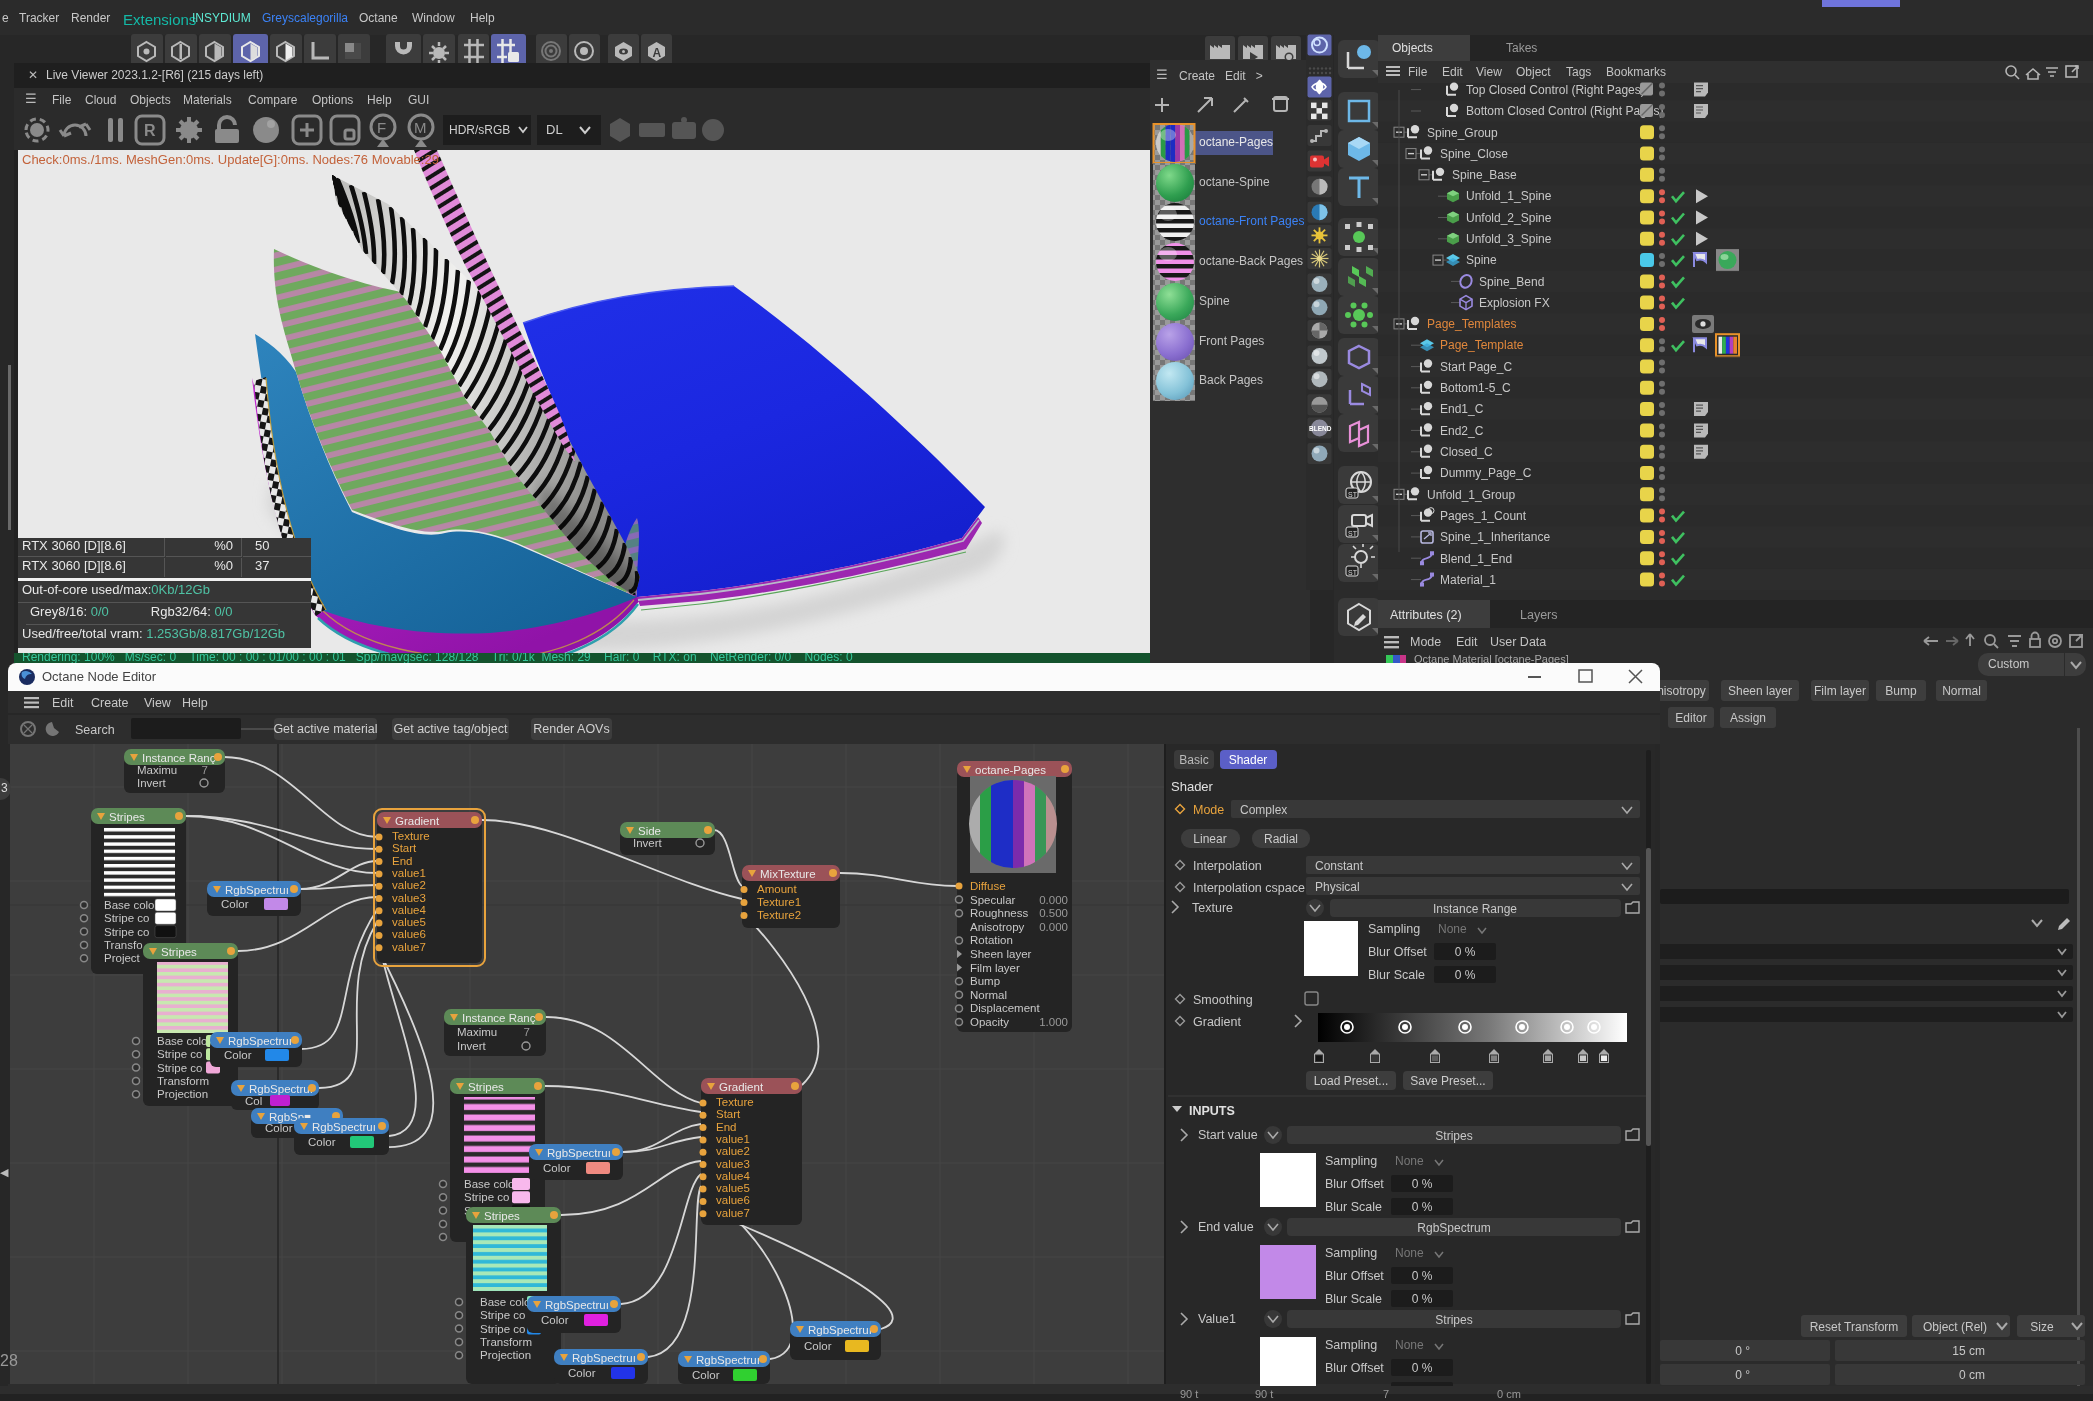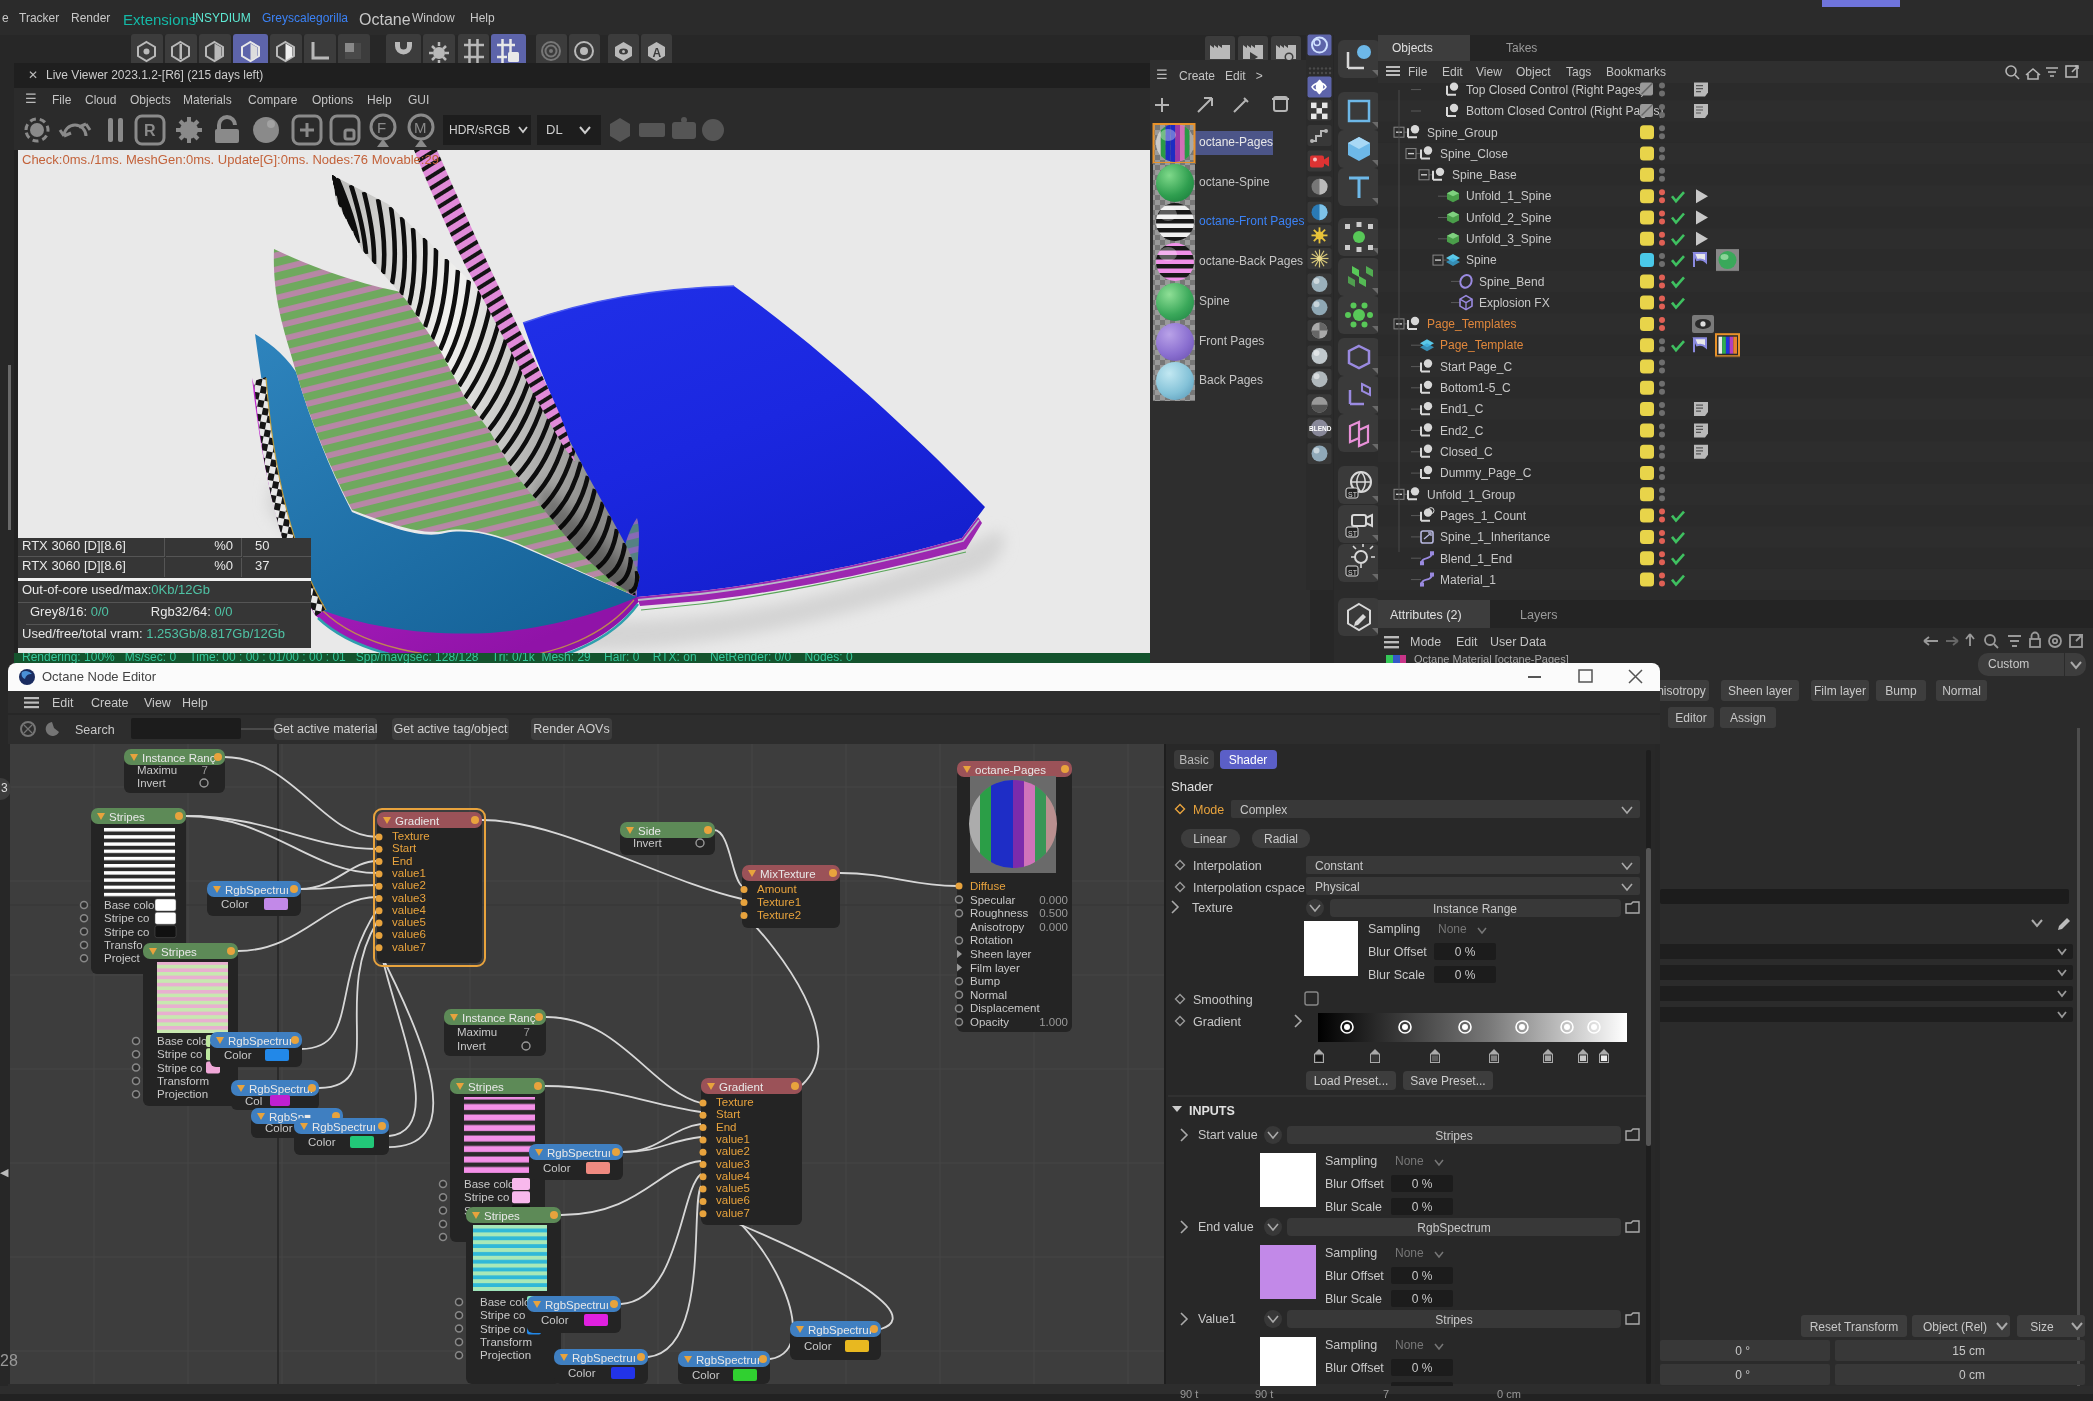--- a/index.html
+++ b/index.html
@@ -9,21 +9,21 @@
 </style></head>
 <body>
 
 <div class="abs" style="left:0;top:0;width:2093px;height:35px;background:#2b2b2b"></div>
 <div class="tx" style="left:2px;top:11px;color:#c8c8c8;font-size:12px">e</div>
 <div class="tx" style="left:19px;top:11px;color:#c8c8c8;font-size:12px">Tracker</div>
 <div class="tx" style="left:71px;top:11px;color:#c8c8c8;font-size:12px">Render</div>
 <div class="tx" style="left:123px;top:11px;color:#14b8a6;font-size:15px">Extensions</div>
 <div class="tx" style="left:192px;top:11px;color:#5eead4;font-size:12px">INSYDIUM</div>
 <div class="tx" style="left:262px;top:11px;color:#3b82f6;font-size:12px">Greyscalegorilla</div>
-<div class="tx" style="left:359px;top:11px;color:#c8c8c8;font-size:16px">Octane</div>
+<div class="tx" style="left:359px;top:11px;color:#c8c8c8;font-size:12px">Octane</div>
 <div class="tx" style="left:412px;top:11px;color:#c8c8c8;font-size:12px">Window</div>
 <div class="tx" style="left:470px;top:11px;color:#c8c8c8;font-size:12px">Help</div>
 <div class="abs" style="left:1822px;top:0;width:78px;height:7px;background:#6f74dc"></div>
 
 <svg class="abs" style="left:0;top:33px" width="700" height="37" viewBox="0 0 700 37">
 <defs>
       <path id="hexo" d="M8.5 0 L17 5 L17 14 L8.5 19 L0 14 L0 5 Z"></path>
     </defs>
 <g>
 <rect x="131" y="1" width="32" height="34" rx="3" fill="#3c3c3c"></rect>

